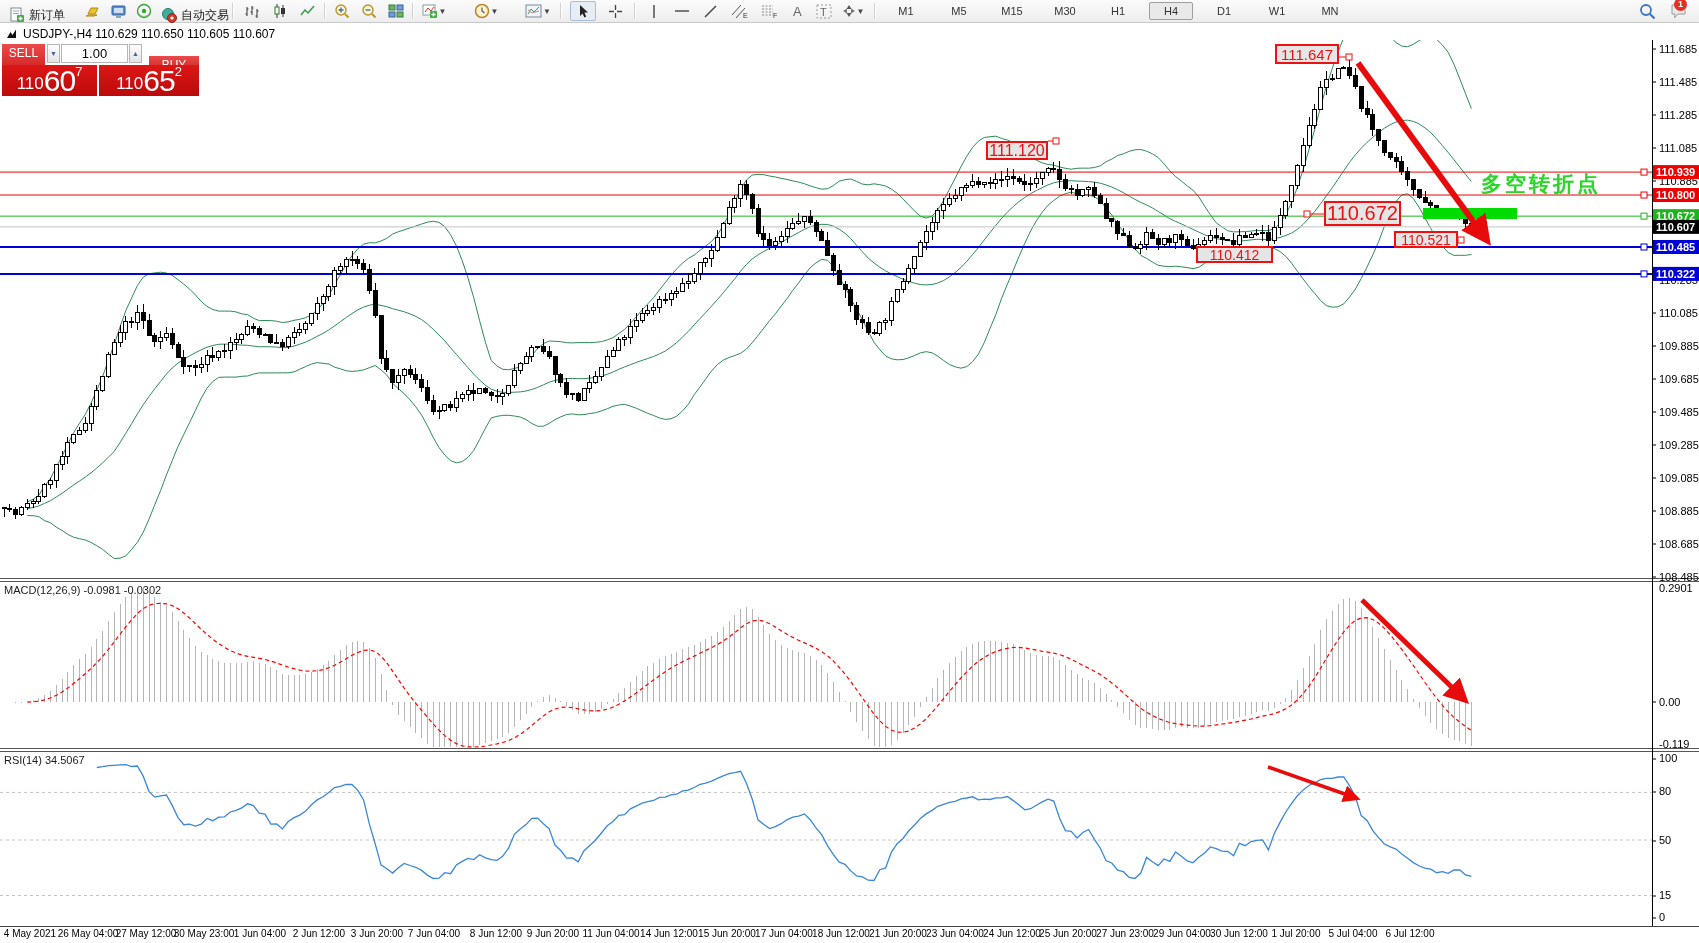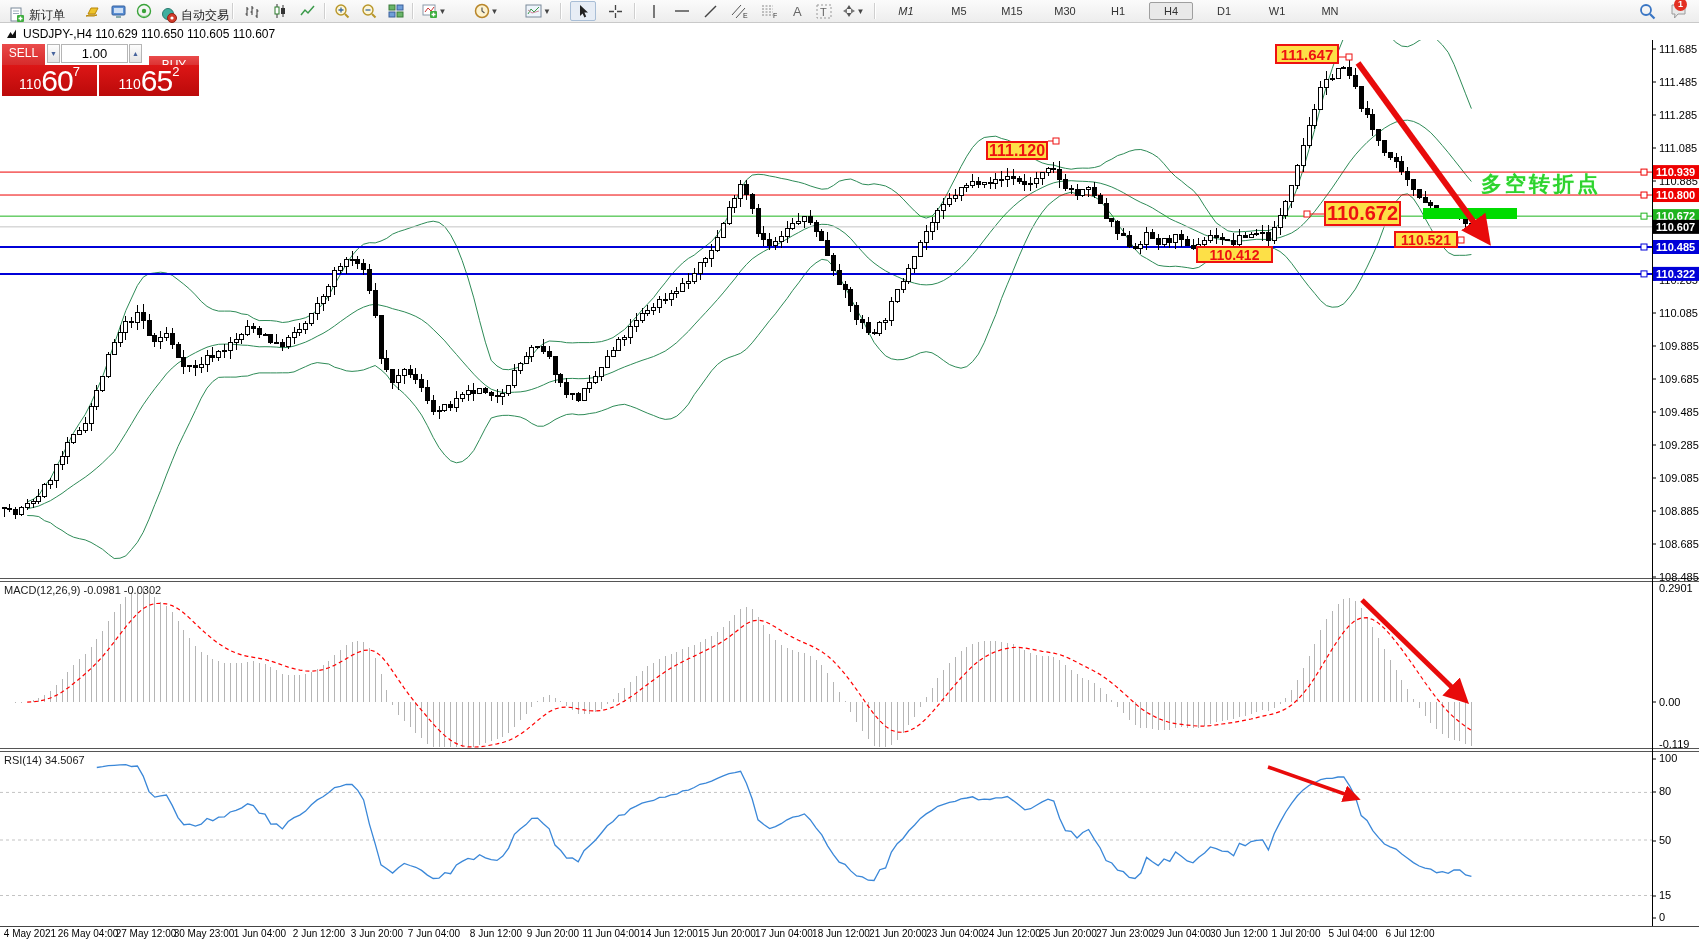--- a/index.html
+++ b/index.html
@@ -26,28 +26,28 @@
   #oneclick{position:absolute;left:2px;top:44px;width:197px;height:53px;z-index:25;}
   .ocb{position:absolute;color:#fff;font-size:12px;text-align:center;
        background:linear-gradient(#ea4b4b,#d02020);}
   .ocspin{position:absolute;top:0;height:19px;width:13px;background:linear-gradient(#fdfdfd,#e4e4e4);
        border:1px solid #b5b5b5;box-sizing:border-box;color:#46639c;font-size:7px;
        display:flex;align-items:center;justify-content:center;}
   #vol{position:absolute;left:59px;top:0;width:67px;height:19px;border:1px solid #b5b5b5;
        box-sizing:border-box;text-align:center;font-size:13px;font-family:"Liberation Sans",sans-serif;padding:0;}
   .bigbox{position:absolute;top:21px;height:31px;background:linear-gradient(#dd1616,#bb0a0a);
        color:#fff;display:flex;align-items:flex-end;justify-content:center;padding-bottom:2px;box-sizing:border-box;}
-  .bigbox .pre{font-size:14px;line-height:20px;}
+  .bigbox .pre{font-size:17px;line-height:20px;}
   .bigbox .main{font-size:30px;line-height:26px;letter-spacing:-1px;}
   .bigbox .sup{font-size:13px;line-height:13px;align-self:flex-start;}
   
   .ind-label{position:absolute;left:4px;font-size:11px;color:#1a1a1a;z-index:15;}
   
   #overlay{position:absolute;left:0;top:0;width:1699px;height:943px;z-index:18;pointer-events:none;}
-  .plabel{position:absolute;background:#fde047;border:2px solid #ee1111;color:#ee1111;font-weight:bold;
+  .plabel{position:absolute;background:#e5e5e5;border:2px solid #ee1111;color:#ee1111;font-weight:normal;
       display:flex;align-items:center;justify-content:center;box-sizing:border-box;pointer-events:auto;}
   #cn-note{position:absolute;font-weight:bold;letter-spacing:3px;z-index:17;
       text-shadow:0 0 1px rgba(120,255,120,.6);}
   svg text{font-family:"Liberation Sans",sans-serif;}
 </style>
 </head>
 <body>
 
 <div id="app">
 
@@ -222,21 +222,21 @@
           <circle cx="7" cy="7" r="5" fill="none" stroke="#3a76c4" stroke-width="1.8"></circle>
           <line x1="11" y1="11" x2="15.5" y2="15.5" stroke="#3a76c4" stroke-width="2.2"></line>
         </svg>
     </div>
     <div class="tbi" style="left:1664px;width:30px">
       <svg width="18" height="16">
           <path d="M2 2h13v9H8l-3.5 4 .5-4H2z" fill="#e9e9e9" stroke="#9a9a9a"></path>
         </svg>
       <div id="chat-badge">1</div>
     </div>
-  <div class="tfb" style="left: 884px; font-style: italic;">M1</div>
+  <div class="tfb" style="left: 884px;">M1</div>
       <div class="tfb" style="left: 937px;">M5</div>
       <div class="tfb" style="left: 990px;">M15</div>
       <div class="tfb" style="left: 1043px;">M30</div>
       <div class="tfb" style="left: 1096px;">H1</div>
       <div class="tfb active" style="left: 1149px;">H4</div>
       <div class="tfb" style="left: 1202px;">D1</div>
       <div class="tfb" style="left: 1255px;">W1</div>
       <div class="tfb" style="left: 1308px;">MN</div>
     </div>
 

